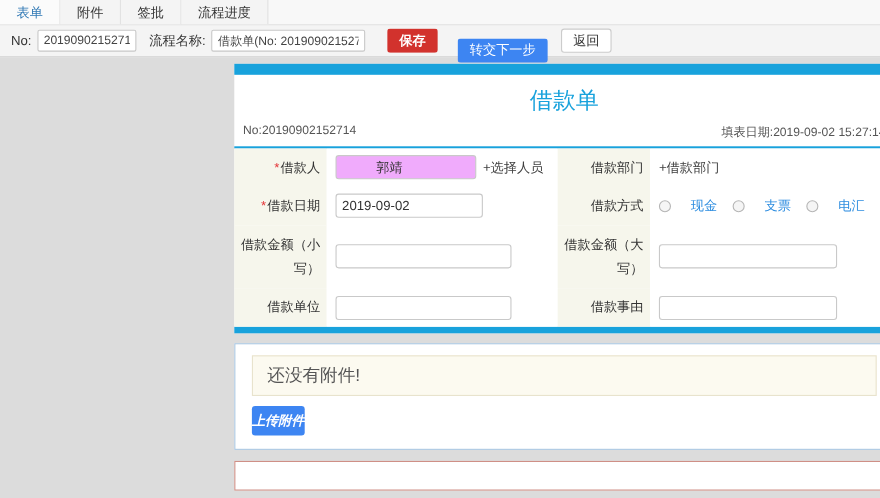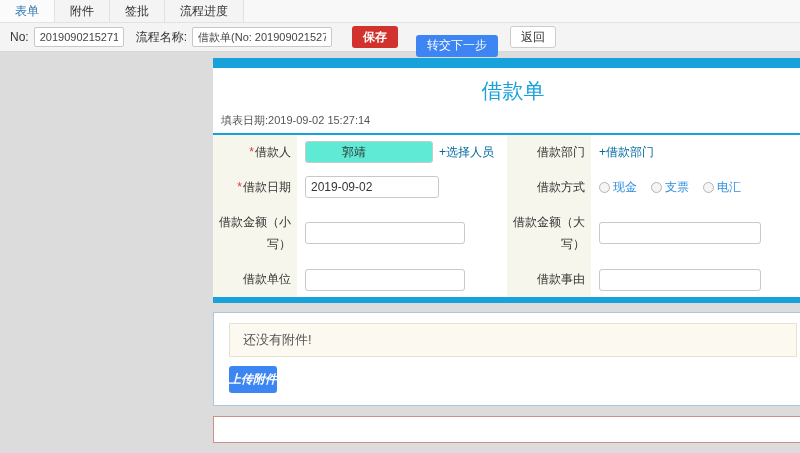--- a/index.html
+++ b/index.html
@@ -30,32 +30,32 @@
   .form-panel { background:#fff; }
   .form-topbar { height:10px; background:#18a2dc; }
   .form-title { text-align:center; color:#18a2dc; font-size:21px; padding:9px 0 5px; }
   .form-subheader { display:flex; justify-content:space-between; padding:3px 8px 5px; font-size:11px; color:#555; border-bottom:2px solid #18a2dc; }
   .form-subheader span { white-space:nowrap; }
   .form-table { display:grid; grid-template-columns:84px 210px 84px 222px; font-size:12px; }
   .lbl-cell { background:#f6f6ec; display:flex; align-items:center; justify-content:flex-end; text-align:right; padding:6px 6px; color:#333; line-height:1.9; }
   .input-cell { display:flex; align-items:center; padding:6px 8px; gap:6px; background:#fff; }
   .req { color:#e4393c; margin-right:1px; }
   .f-input { height:22px; border:1px solid #c9c9c9; border-radius:3px; font-size:12px; padding:0 5px; color:#333; background:#fff; font-family:inherit; }
-  .f-input.ro { background:#5eead4;padding-left:36px; }
+  .f-input.ro { background:#f0abfc;padding-left:36px; }
   .w-person { width:128px; } .w-date { width:134px; } .w-amt { width:160px; }
   .w-dept { width:128px; } .w-amt2 { width:162px; }
-  .lnk { color:#0369a1; text-decoration:none; font-size:12px; white-space:nowrap; }
-  .radio-opt { display:inline-flex; align-items:center; gap:3px; margin-right:8px; color:#2f8ee0; cursor:pointer; white-space:nowrap; }
+  .lnk { color:#404040; text-decoration:none; font-size:12px; white-space:nowrap; }
+  .radio-opt { display:inline-flex; align-items:center; gap:18px; margin-right:8px; color:#2f8ee0; cursor:pointer; white-space:nowrap; }
   .radio-dot { width:11px; height:11px; border-radius:50%; border:1px solid #b5b5b5; background:#f5f5f5; display:inline-block; }
   .form-bottombar { height:6px; background:#18a2dc; }
 
   
   .attach-panel { background:#fff; border:1px solid #aac7e1; margin-top:9px; padding:10px 15px 12px; }
   .attach-title { color:#2f74b5; font-weight:bold; font-size:13px; margin:2px 0 11px; }
-  .attach-empty { background:#fcfaf0; border:1px solid #e8e3cd; color:#555; font-size:13px; padding:7px 13px; margin-bottom:9px; }
+  .attach-empty { background:#fcfaf0; border:1px solid #e8e3cd; color:#555; font-size:16px; padding:7px 13px; margin-bottom:9px; }
   .upload-btn { background:#3d85f2; color:#fff; border:none; border-radius:3px; font-size:12px; padding:5px 0; font-weight:bold; cursor:pointer; font-family:inherit;font-style:italic; }
 
   
   .sign-panel { background:#fff; border:1px solid #cf8f86; margin-top:10px; padding:10px 15px 15px; }
 </style>
 </head>
 <body>
 
 <div class="tabs-bar">
   <div class="tab active">表单</div>
@@ -74,20 +74,21 @@
   <button class="btn btn-plain">返回</button>
 </div>
 
 <div class="content">
   <div class="panel-stack">
 
     <div class="form-panel">
       <div class="form-topbar"></div>
       <div class="form-title">借款单</div>
       <div class="form-subheader">
+        <span>No:20190902152714</span>
         <span>填表日期:2019-09-02 15:27:14</span>
       </div>
 
       <div class="form-table">
 
         <div class="lbl-cell">
           <span class="req">*</span>
             <span>借款人</span>
         </div>
         <div class="input-cell">

